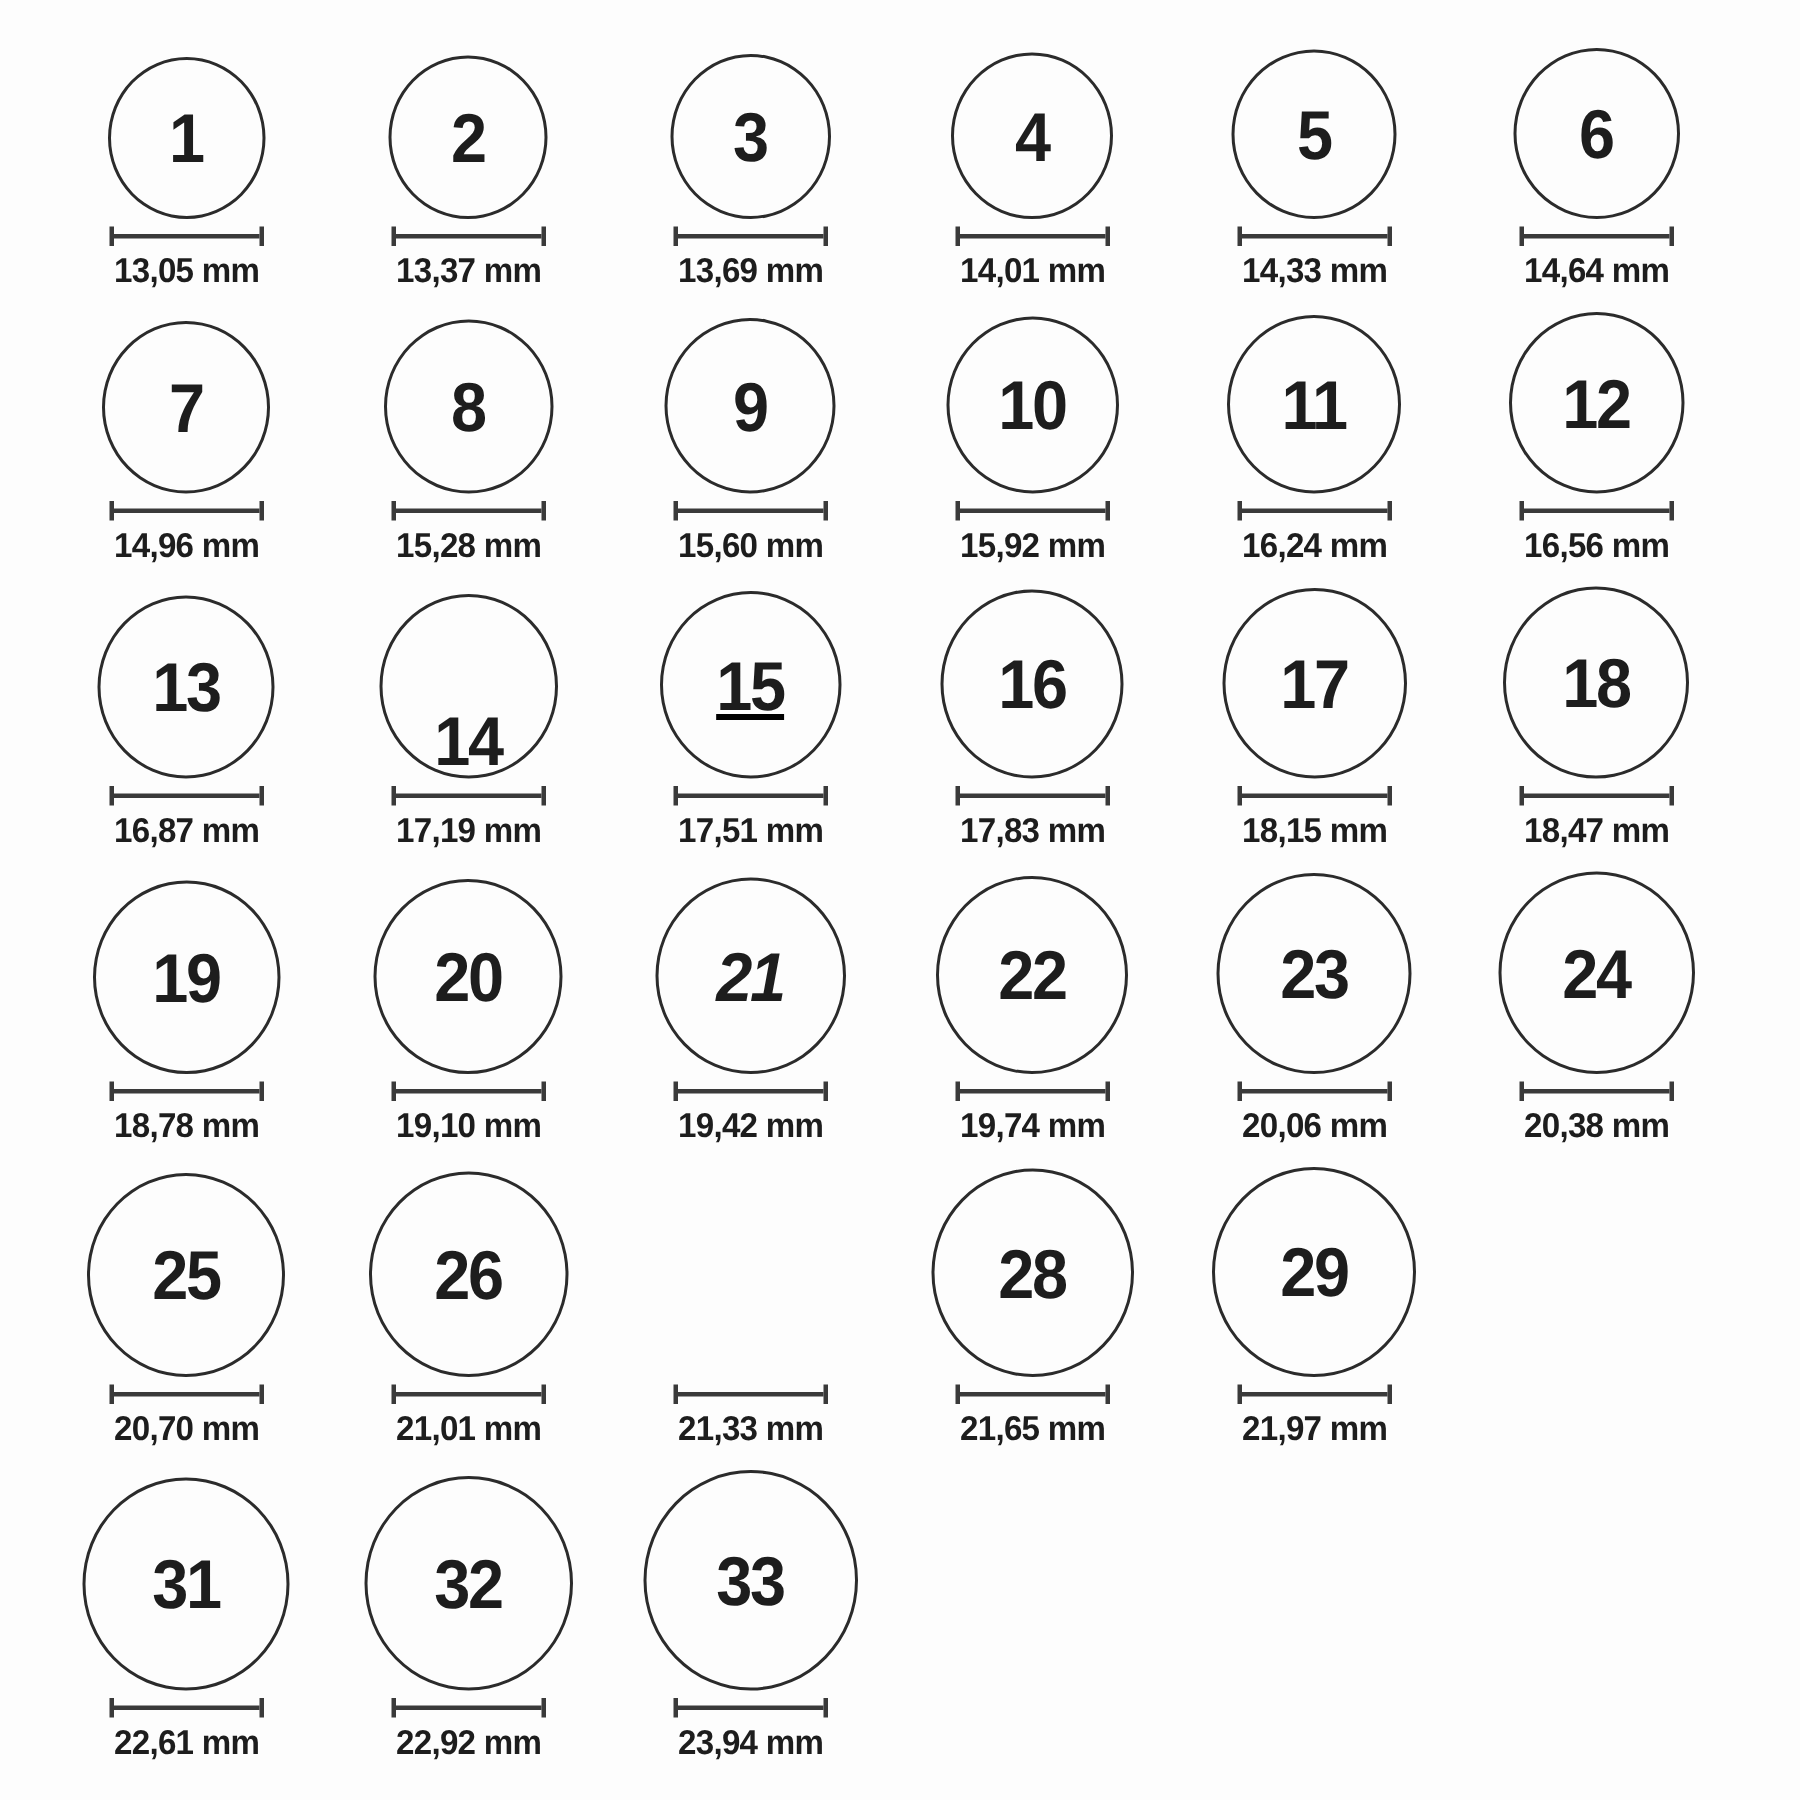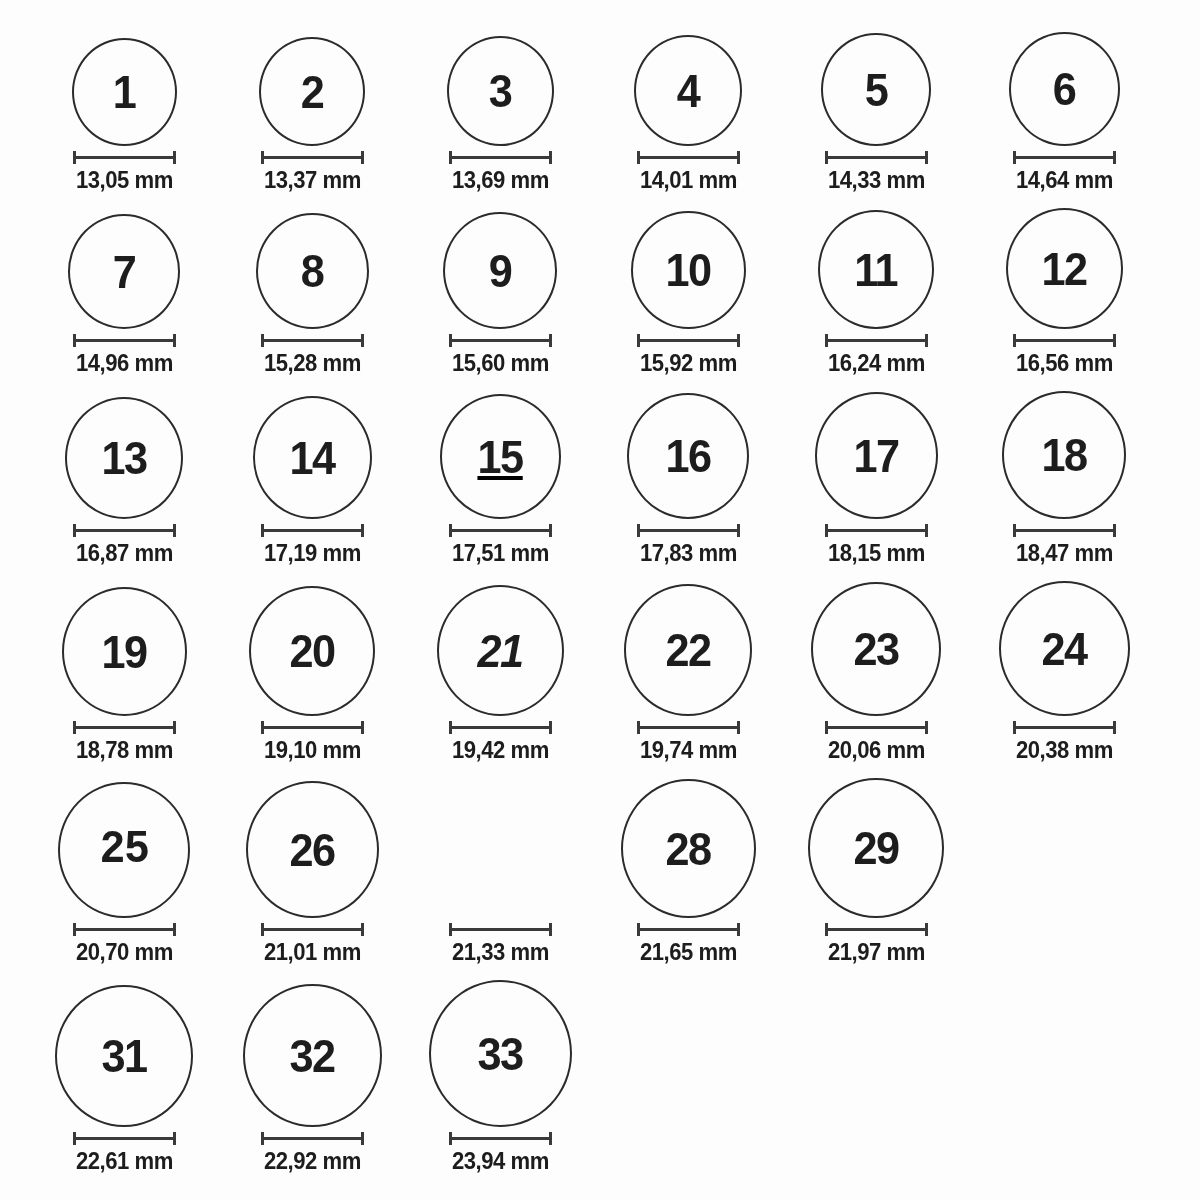--- a/index.html
+++ b/index.html
@@ -195,21 +195,21 @@
         <div class="cell">
           <div class="circle" style="width: 118px; height: 122px;">
             <span class="num">13</span>
           </div>
           <div class="measure">
             <div class="measure-bar"></div>
           </div>
           <div class="mm-label">16,87 mm</div>
         </div>
         <div class="cell">
-          <div class="circle" style="width: 119px; height: 123px;">
+          <div class="circle" style="width: 119px; height: 123px; align-items: flex-end;">
             <span class="num">14</span>
           </div>
           <div class="measure">
             <div class="measure-bar"></div>
           </div>
           <div class="mm-label">17,19 mm</div>
         </div>
         <div class="cell">
           <div class="circle" style="width: 121px; height: 125px; text-decoration: underline;">
             <span class="num">15</span>
@@ -298,21 +298,21 @@
             <span class="num">24</span>
           </div>
           <div class="measure">
             <div class="measure-bar"></div>
           </div>
           <div class="mm-label">20,38 mm</div>
         </div>
       </div>
       <div class="row">
         <div class="cell">
-          <div class="circle" style="width: 132px; height: 136px; font-family: Liberation Mono, monospace;">
+          <div class="circle" style="width: 132px; height: 136px;">
             <span class="num">25</span>
           </div>
           <div class="measure">
             <div class="measure-bar"></div>
           </div>
           <div class="mm-label">20,70 mm</div>
         </div>
         <div class="cell">
           <div class="circle" style="width: 133px; height: 137px;">
             <span class="num">26</span>

